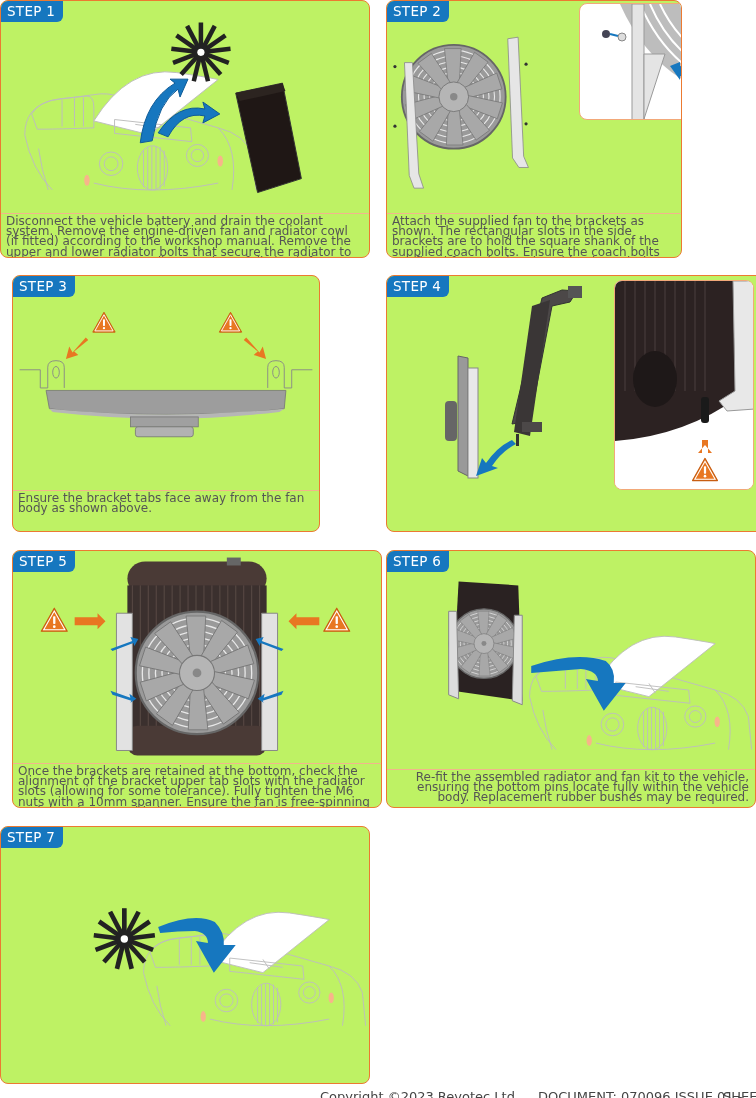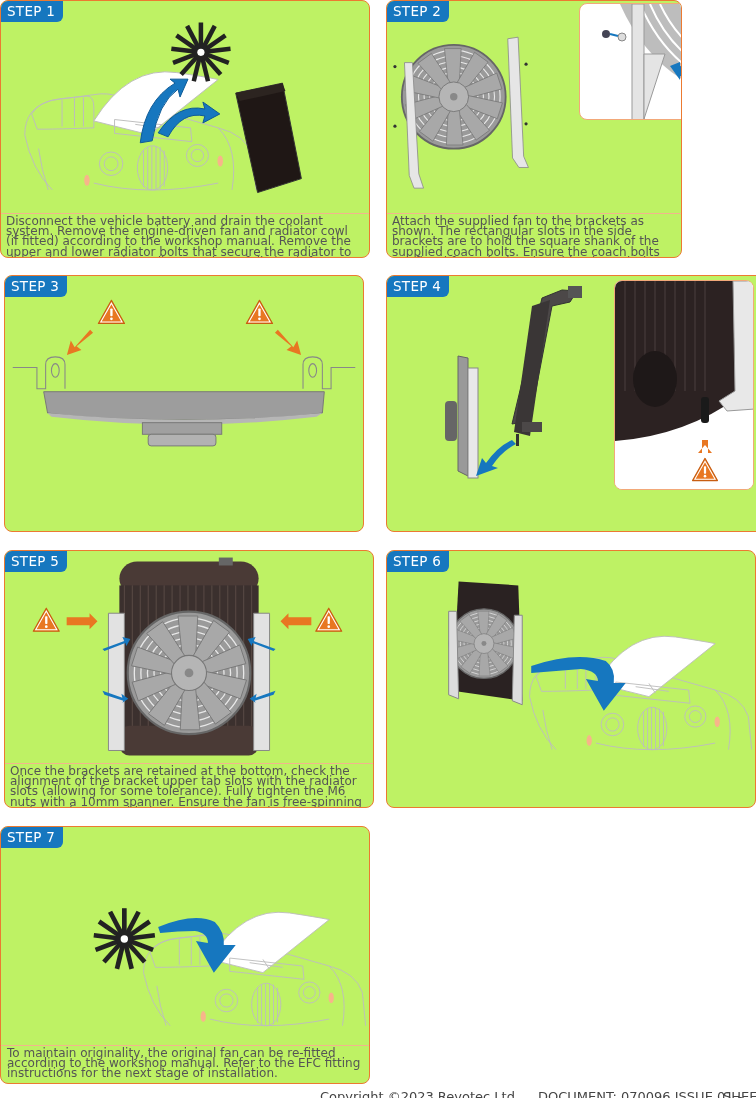--- a/index.html
+++ b/index.html
@@ -163,40 +163,41 @@
       <circle cx="138" cy="88" r="6" fill="#eee" stroke="#999"></circle>
       <path d="M90 62 L100 58 L100 62 L130 66 L130 76 L100 72 L100 76 Z" fill="#1677bf"></path>
       <circle cx="26" cy="30" r="4" fill="#445"></circle>
       <path d="M30 30 L38 32" stroke="#1677bf" stroke-width="2"></path>
       <circle cx="42" cy="33" r="4" fill="#ddd" stroke="#888"></circle>
     </svg>
   </div>
   <div class="caption" style="height:44px;">Attach the supplied fan to the brackets as shown. The rectangular slots in the side brackets are to hold the square shank of the supplied coach bolts. Ensure the coach bolts are fitted from the bracket side, through the fan. Slide one of the washers over the protruding thread and gently tighten with an M6 nyloc nut.</div>
 </div>
 
-<div class="panel" style="left:4px;top:275px;width:360px;height:257px;">
+<div class="panel" style="left:12px;top:275px;width:308px;height:257px;">
   <div class="badge">STEP 3</div>
   <div class="illus" style="height:214px;">
     <svg viewBox="0 0 370 214">
       <use href="#warn" x="95" y="20" width="30" height="27"></use>
       <use href="#warn" x="248" y="20" width="30" height="27"></use>
       <path d="M88 52 L72 70 L68 63 L64 78 L79 73 L74 69 L91 55 Z" fill="#e87722"></path>
       <path d="M282 52 L298 70 L302 63 L306 78 L291 73 L296 69 L279 55 Z" fill="#e87722"></path>
       <g fill="none" stroke="#888" stroke-width="1.1">
         <path d="M8 91 L33 91 L33 113 L42 113 L42 88 Q42 80 52 80 Q62 80 62 88 L62 113"></path>
         <ellipse cx="52" cy="94" rx="4" ry="7"></ellipse>
         <path d="M362 91 L337 91 L337 113 L328 113 L328 88 Q328 80 318 80 Q308 80 308 88 L308 113"></path>
         <ellipse cx="318" cy="94" rx="4" ry="7"></ellipse>
       </g>
       <path d="M40 116 L330 116 L328 138 Q280 145 185 145 Q90 145 44 138 Z" fill="#9d9d9d" stroke="#777"></path>
       <path d="M44 138 Q185 152 328 138 L322 142 Q185 158 48 142 Z" fill="#b6b6b6"></path>
       <rect x="142" y="148" width="82" height="12" fill="#a0a0a0" stroke="#777"></rect>
       <rect x="148" y="160" width="70" height="12" rx="3" fill="#b2b2b2" stroke="#777"></rect>
     </svg>
   </div>
+  <div class="caption" style="height:41px;">Ensure the bracket tabs face away from the fan body as shown above.</div>
 </div>
 
 <div class="panel" style="left:386px;top:275px;width:422px;height:257px;">
   <div class="badge">STEP 4</div>
   <div class="illus" style="height:215px;">
     <svg viewBox="0 0 370 215">
       <g>
         <path d="M46 80 L56 82 L56 200 L46 195 Z" fill="#999" stroke="#666"></path>
         <rect x="56" y="92" width="10" height="110" fill="#e8e8e8" stroke="#888"></rect>
         <rect x="33" y="125" width="12" height="40" rx="4" fill="#666"></rect>
@@ -218,21 +219,21 @@
       <path d="M10 0 L10 110 M20 0 L20 110 M30 0 L30 110 M40 0 L40 110 M50 0 L50 110 M60 0 L60 110 M70 0 L70 110 M80 0 L80 110 M90 0 L90 110" stroke="#4b3f3f" stroke-width="1"></path>
       <ellipse cx="40" cy="98" rx="22" ry="28" fill="#1e1818"></ellipse>
       <path d="M118 0 L140 0 L140 128 L112 130 L104 120 L120 110 Z" fill="#e8e8e8" stroke="#999"></path>
       <rect x="86" y="116" width="8" height="26" rx="3" fill="#1a1a1a"></rect>
       <path d="M87 145 L93 145 L93 158 L97 158 L90 150 L83 158 L87 158 Z" fill="#e87722" transform="translate(0,14)"></path>
       <use href="#warn" x="76" y="176" width="28" height="25"></use>
     </svg>
   </div>
 </div>
 
-<div class="panel" style="left:4px;top:550px;width:370px;height:258px;">
+<div class="panel" style="left:12px;top:550px;width:370px;height:258px;">
   <div class="badge">STEP 5</div>
   <div class="illus" style="height:214px;">
     <svg viewBox="0 0 370 214">
       <g>
         <rect x="115" y="10" width="140" height="34" rx="18" fill="#4a3a36"></rect>
         <rect x="115" y="34" width="140" height="160" fill="#3b302e"></rect>
         <g stroke="#5a4b46" stroke-width="1">
           <path d="M120 34 L120 190 M128 34 L128 190 M136 34 L136 190 M144 34 L144 190 M152 34 L152 190 M160 34 L160 190 M168 34 L168 190 M176 34 L176 190 M184 34 L184 190 M192 34 L192 190 M200 34 L200 190 M208 34 L208 190 M216 34 L216 190 M224 34 L224 190 M232 34 L232 190 M240 34 L240 190 M248 34 L248 190"></path>
         </g>
         <rect x="115" y="175" width="140" height="30" rx="10" fill="#4a3a36"></rect>
@@ -261,29 +262,29 @@
       <use href="#car" x="130" y="40" width="240" height="185"></use>
       <g>
         <path d="M72 30 L132 34 L136 150 L66 140 Z" fill="#2a2222"></path>
         <use href="#elecfan" x="60" y="50" width="75" height="85"></use>
         <path d="M62 60 L70 60 L72 148 L62 144 Z" fill="#ddd" stroke="#888"></path>
         <path d="M128 64 L136 64 L136 154 L126 150 Z" fill="#ddd" stroke="#888"></path>
       </g>
       <path d="M145 115 Q190 100 220 110 Q230 118 228 132 L240 132 L218 160 L200 128 L212 130 Q212 120 195 118 Q170 120 145 122 Z" fill="#1677bf"></path>
     </svg>
   </div>
+  <div class="caption" style="height:38px;padding-left:8px;">Re-fit the assembled radiator and fan kit to the vehicle, ensuring the bottom pins locate fully within the vehicle body. Replacement rubber bushes may be required.</div>
 </div>
 
 <div class="panel" style="left:0;top:826px;width:370px;height:258px;">
   <div class="badge">STEP 7</div>
   <div class="illus" style="height:220px;">
     <svg viewBox="0 0 370 220">
       <use href="#car" x="130" y="40" width="240" height="185"></use>
       <use href="#fanstar" x="92" y="80" width="64" height="64"></use>
       <path d="M158 100 Q195 85 215 95 Q225 105 224 118 L236 118 L214 146 L196 114 L208 116 Q208 106 195 104 Q178 104 160 106 Z" fill="#1677bf"></path>
     </svg>
   </div>
-  <div class="caption" style="height:38px;padding-left:6px;">To maintain originality, the original fan can be re-fitted according to the workshop manual. Refer to the EFC fitting instructions for the next stage of installation.</div>
 </div>
 
 <div class="footer" style="left:320px;">Copyright ©2023 Revotec Ltd.</div>
 <div class="footer" style="left:538px;text-decoration:underline;">DOCUMENT: 070096 ISSUE 01 - JUNE 2023</div>
 <div class="footer" style="left:723px;">SHEET 2</div>
 
 </body></html>

